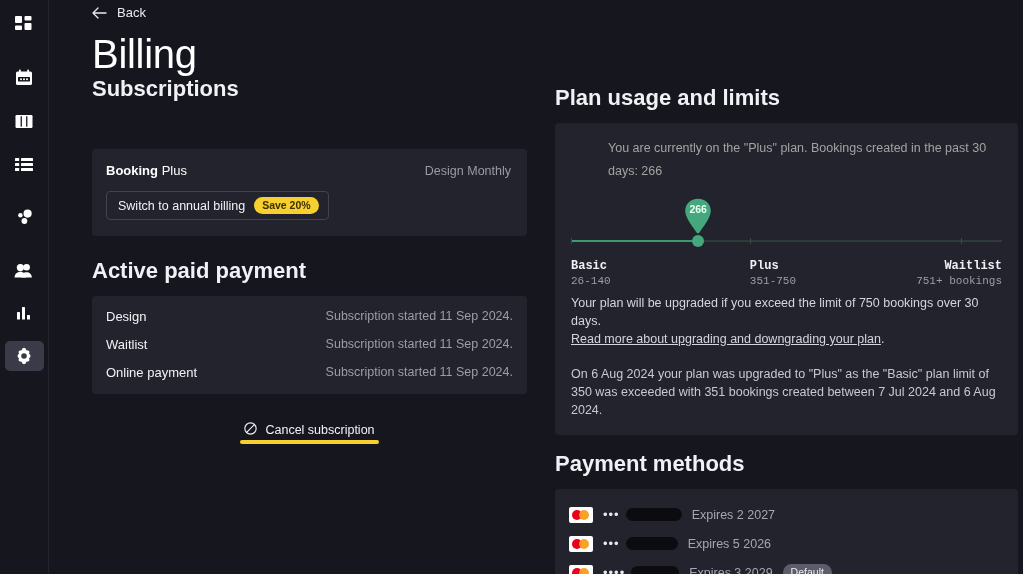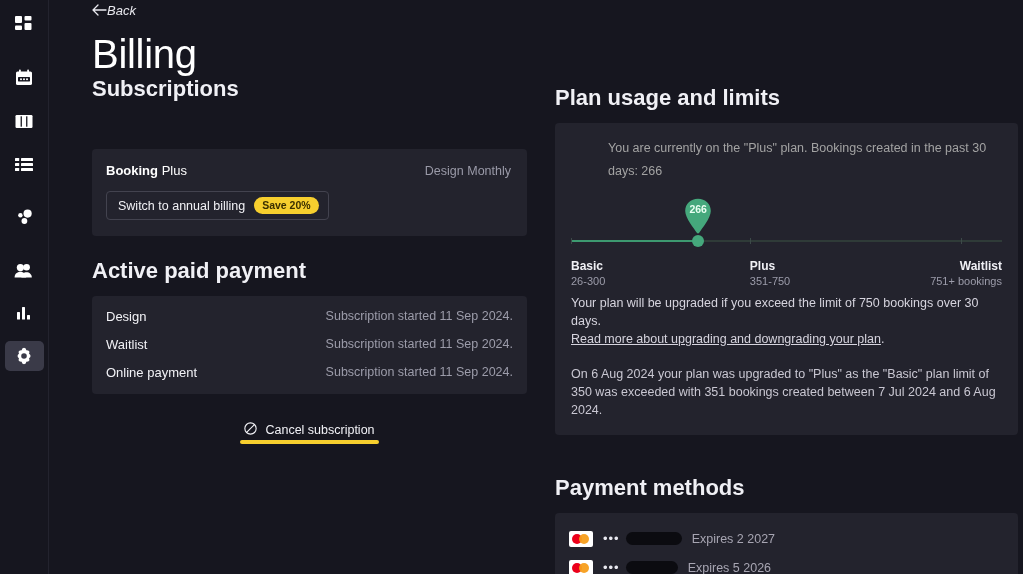--- a/index.html
+++ b/index.html
@@ -38,25 +38,24 @@
     flex: 1; height: 574px;
     position: relative;
     overflow: hidden;
     padding: 0 0 0 0;
   }
   .cols { display: flex; width: 974px; }
   .col-left { width: 478px; padding: 0 0 0 43px; }
   .col-right { width: 496px; padding: 0 5px 0 28px; }
 
   .back-row {
-    display: flex; 
+    display: flex; align-items: center; gap: 10px;
     padding: 3px 0 0 43px;
     height: 22px;
     cursor: pointer;
-    font-style: italic;
   }
   .back-row .back-label { color: #e9e9ef; font-size: 13px; }
   .back-arrow { width: 15px; height: 14px; display: block; }
 
   h1.page-title {
     color: #ffffff;
     font-size: 40px;
     font-weight: 400;
     letter-spacing: -0.3px;
     padding: 10px 0 0 43px;
@@ -156,21 +155,21 @@
     height: 2px; background: #3d9970;
   }
   .tick {
     position: absolute; top: 3px; width: 1px; height: 6px; background: #3c4a48;
   }
   .knob {
     position: absolute; top: 0; width: 12px; height: 12px;
     border-radius: 50%; background: #45a87c;
     transform: translateX(-50%);
   }
-  .tiers { position: relative; height: 34px; margin-top: 9px; }
+  .tiers { position: relative; height: 34px; margin-top: 9px; font-family: Liberation Mono, monospace; }
   .tier { position: absolute; top: 0; }
   .tier .t-name { color: #f0f0f5; font-size: 12px; font-weight: 700; line-height: 15px; }
   .tier .t-range { color: #9c9caa; font-size: 11px; line-height: 14px; }
   .tier.right { text-align: right; }
 
   .usage-para {
     color: #d6d4de; font-size: 12.5px; line-height: 18px;
     margin-top: 12px;
   }
   .usage-para a { color: #d6d4de; text-decoration: underline; cursor: pointer; }
@@ -391,42 +390,42 @@
               <div class="track-fill" style="width:29.5%"></div>
               <div class="tick" style="left:0%"></div>
               <div class="tick" style="left:41.5%"></div>
               <div class="tick" style="left:90.5%"></div>
               <div class="knob" style="left:29.5%"></div>
             </div>
 
             <div class="tiers" style="position:absolute;left:0;right:0;top:52px">
               <div class="tier" style="left:0">
                 <div class="t-name">Basic</div>
-                <div class="t-range">26-300</div>
+                <div class="t-range">26-140</div>
               </div>
               <div class="tier" style="left:41.5%">
                 <div class="t-name">Plus</div>
                 <div class="t-range">351-750</div>
               </div>
               <div class="tier right" style="right:0">
                 <div class="t-name">Waitlist</div>
                 <div class="t-range">751+ bookings</div>
               </div>
             </div>
           </div>
 
           <div class="usage-para" style="margin-top:38px">
             <span>Your plan will be upgraded if you exceed the limit of 750 bookings over 30 days.</span><br>
             <a>Read more about upgrading and downgrading your plan</a><span>.</span>
           </div>
 
           <div class="usage-para second">On 6 Aug 2024 your plan was upgraded to "Plus" as the "Basic" plan limit of 350 was exceeded with 351 bookings created between 7 Jul 2024 and 6 Aug 2024.</div>
         </div>
 
-        <h2 class="section-title" style="margin-top:40px">Payment methods</h2>
+        <h2 class="section-title" style="margin-top:16px">Payment methods</h2>
 
         <div class="card pay-card">
 
           <div class="pay-row">
             <span class="mc">
                 <i class="l"></i>
                 <i class="r"></i>
               </span>
             <span class="dots">•••</span>
             <span class="redact" style="width:56px;margin-left:-4px"></span>

